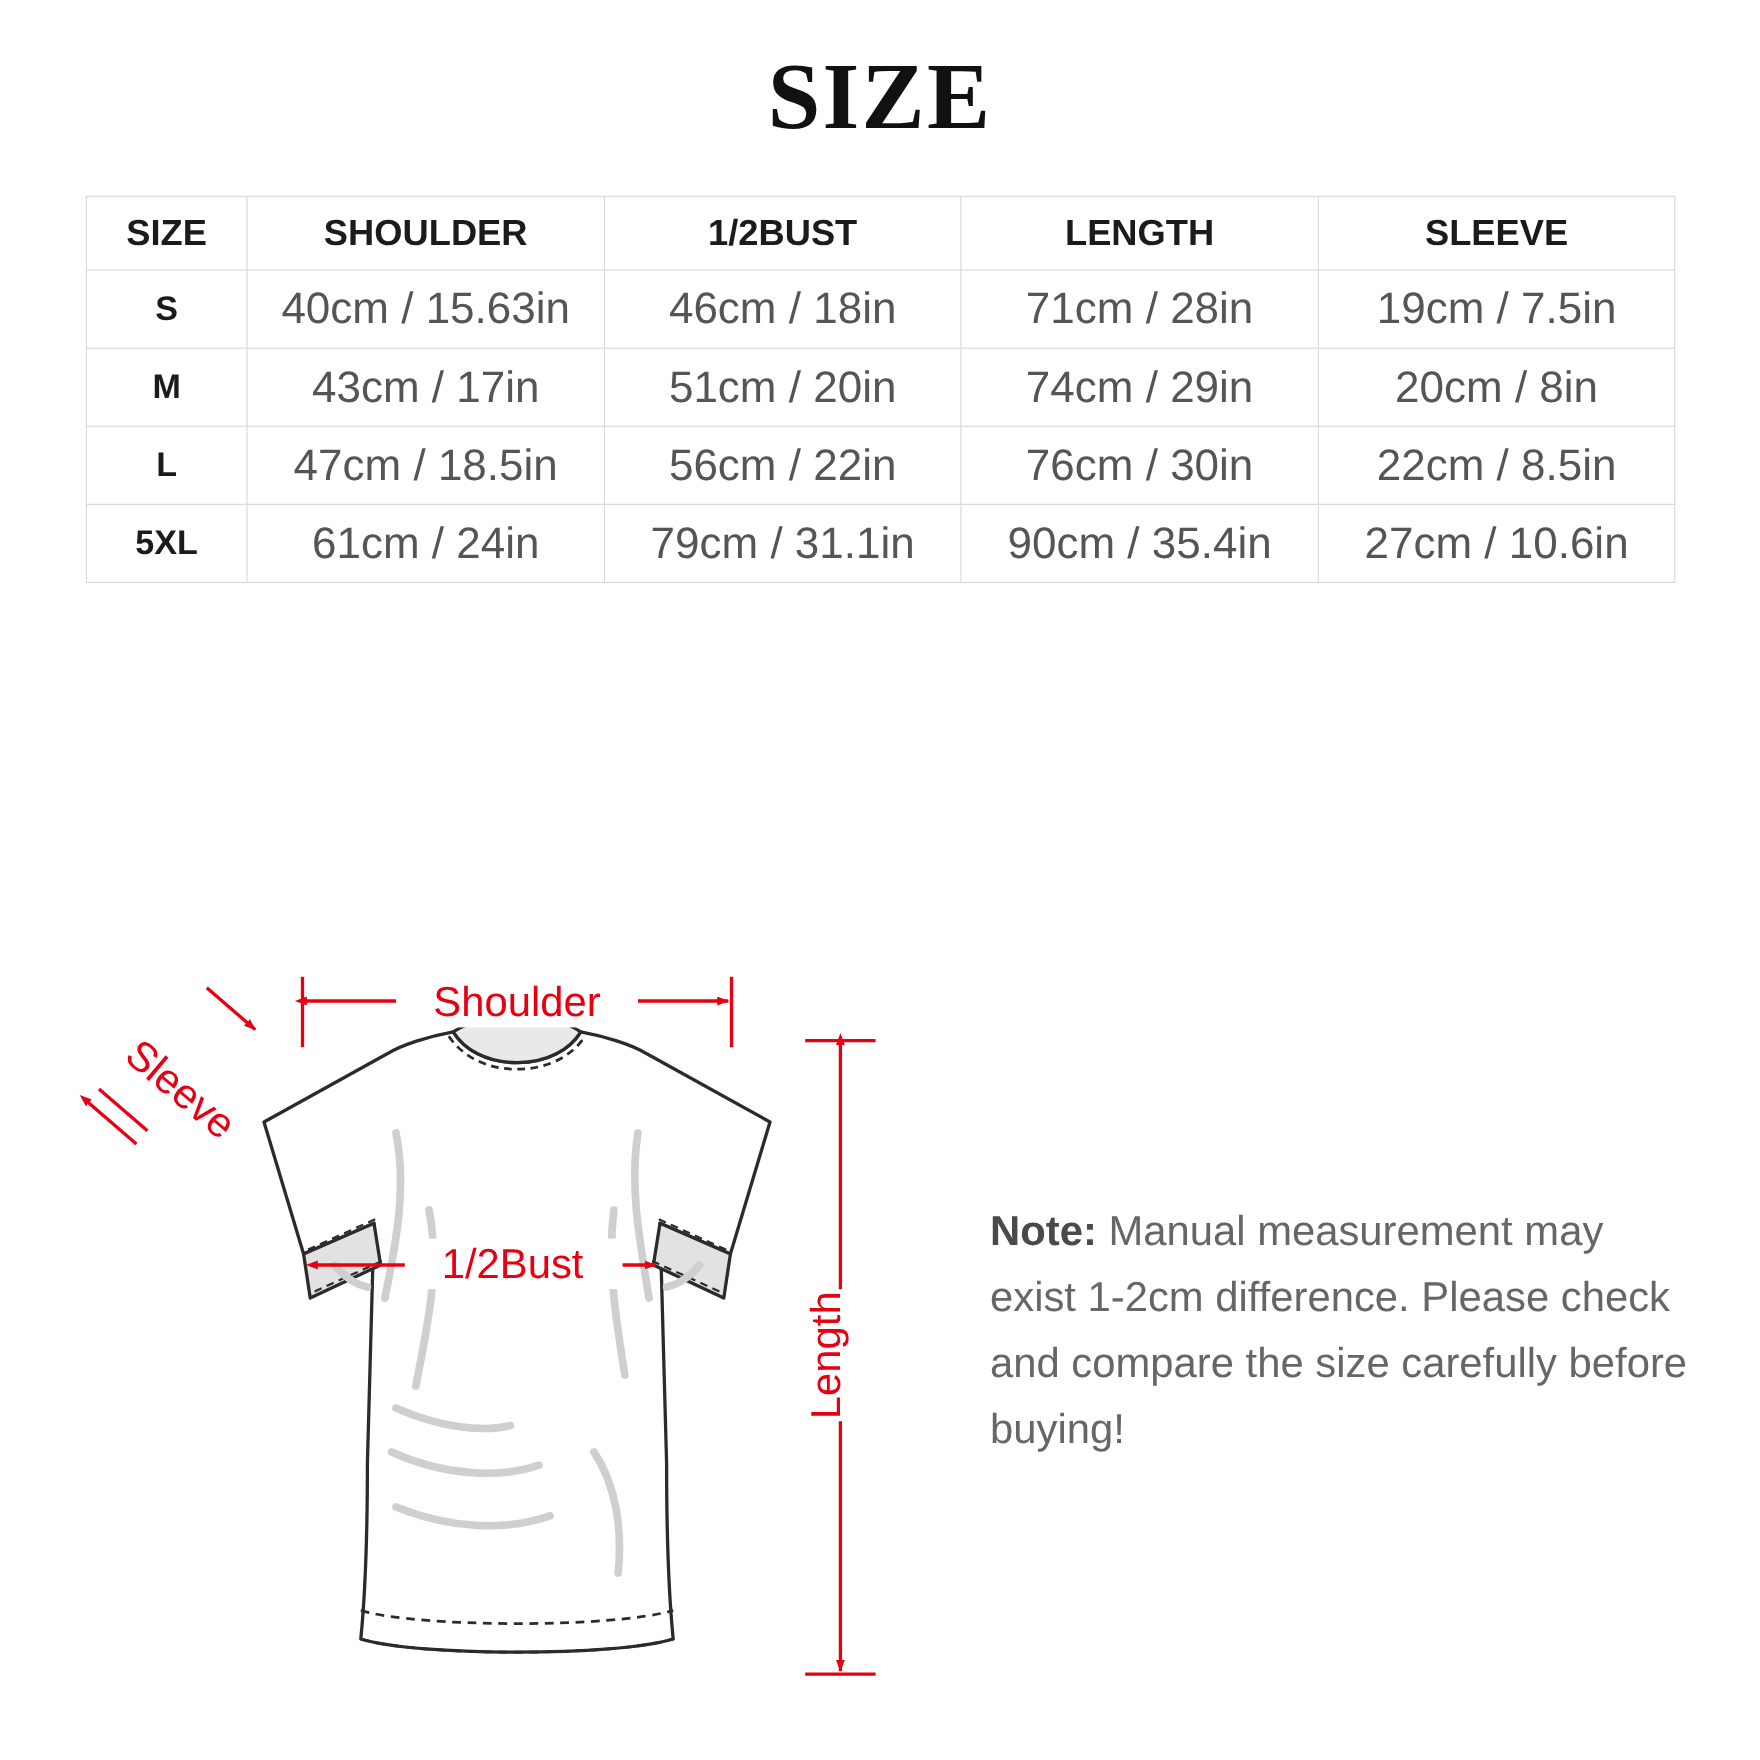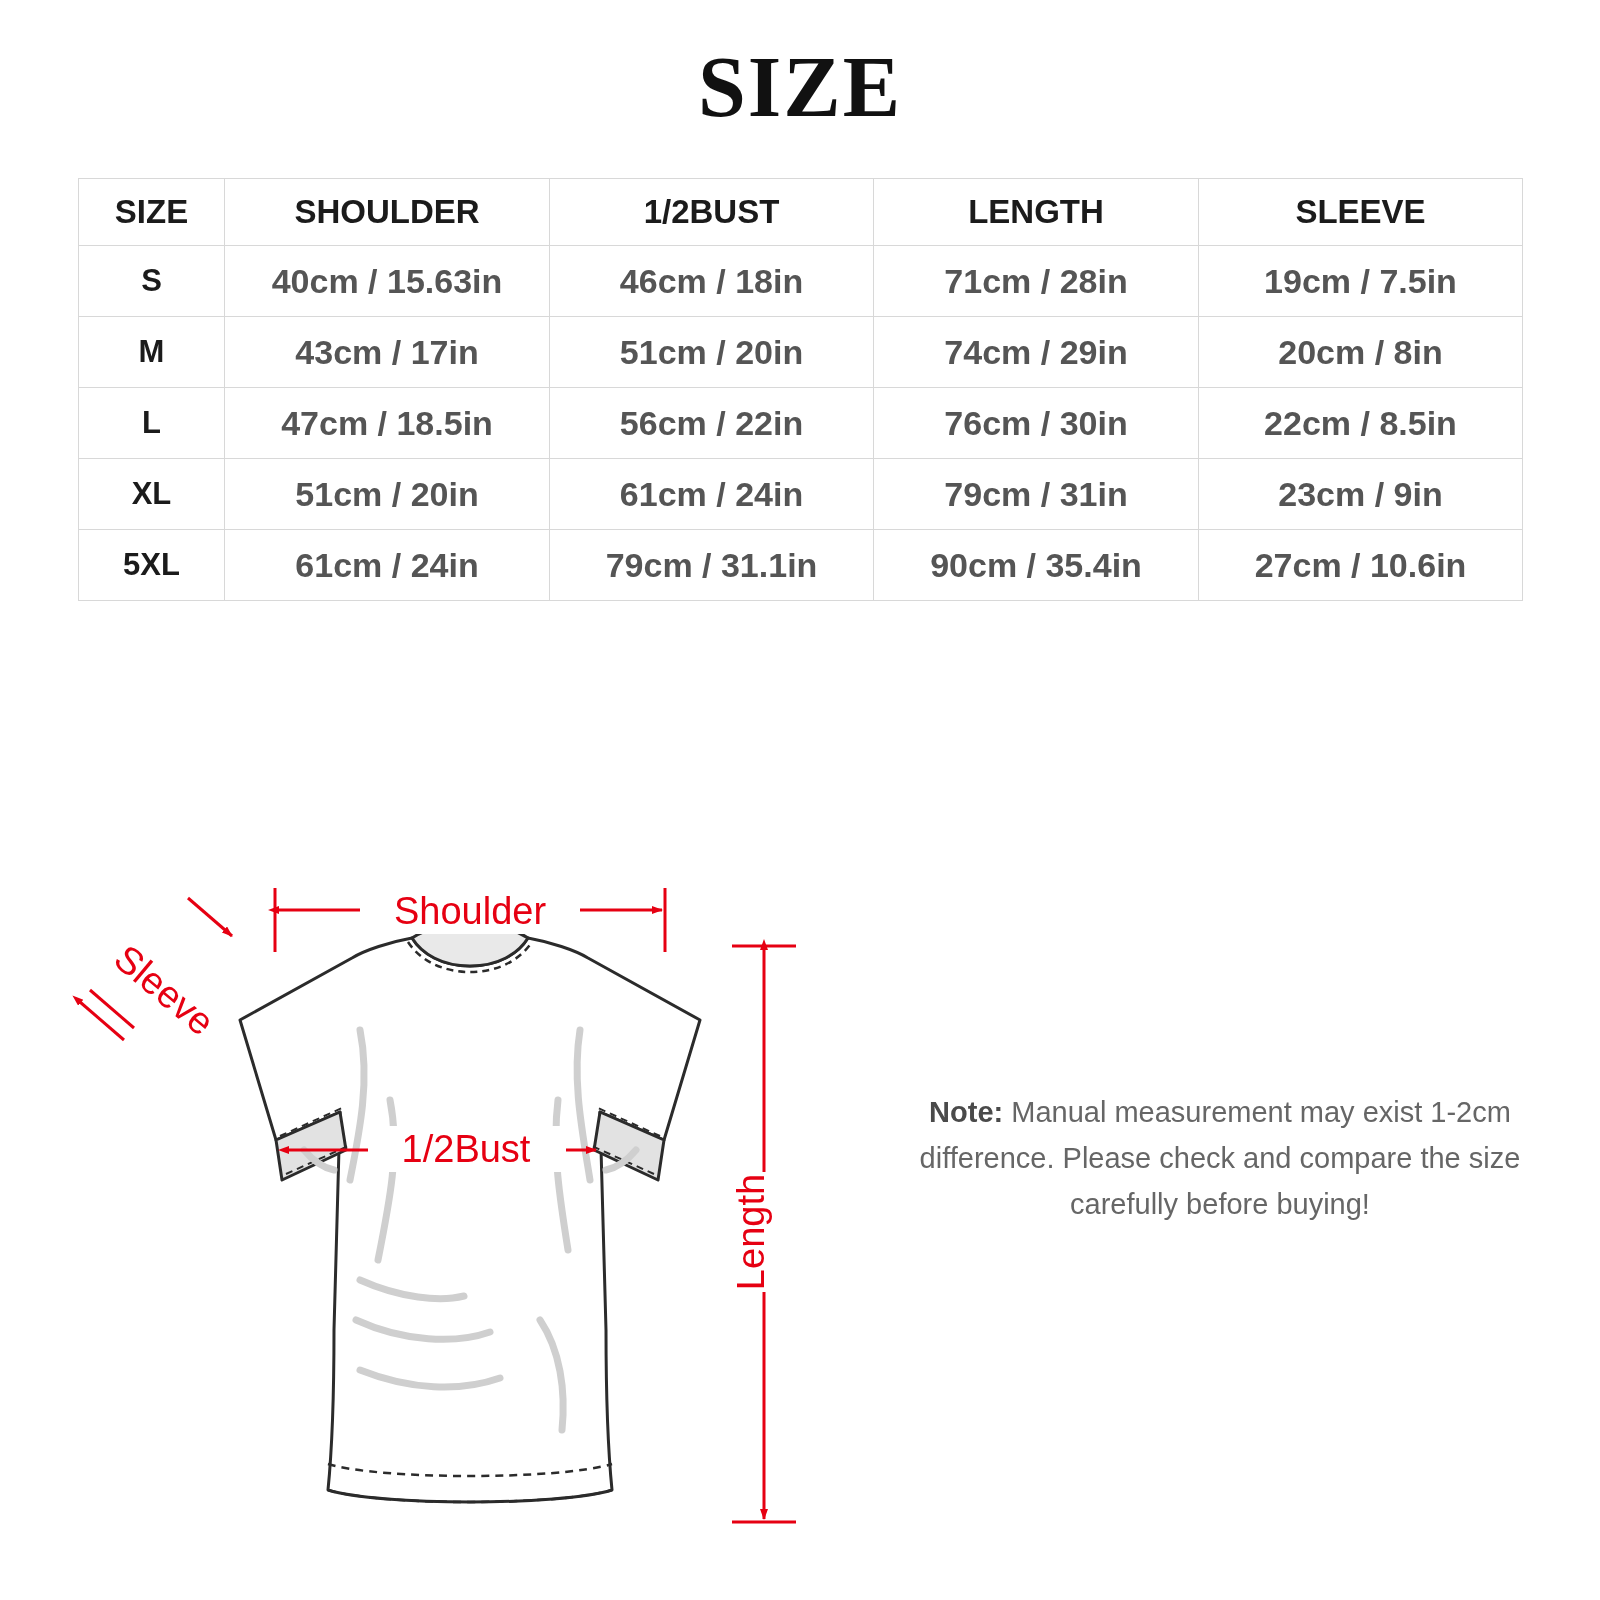--- a/index.html
+++ b/index.html
@@ -51,22 +51,22 @@
     font-weight: 700;
     color: #1b1b1b;
     height: 66px;
   }
   .size-table .size-cell {
     font-size: 31px;
     font-weight: 700;
     color: #1b1b1b;
   }
   .size-table .val-cell {
-    font-size: 34px;
-    font-weight: 700;
+    font-size: 40px;
+    font-weight: 400;
     color: #555555;
   }
   .col-size  { width: 146px; }
   .col-sh    { width: 325px; }
   .col-bust  { width: 324px; }
   .col-len   { width: 325px; }
   .col-slv   { width: 324px; }
 
   
   .diagram {
@@ -77,24 +77,23 @@
     height: 720px;
   }
   .diagram svg { display: block; }
 
   
   .note {
     position: absolute;
     top: 1090px;
     left: 900px;
     width: 640px;
-    font-size: 29px;
+    font-size: 38px;
     line-height: 1.58;
     color: #666666;
-    text-align: center;
   }
   .note b {
     color: #4a4a4a;
     font-weight: 700;
   }
 </style>
 </head>
 <body>
 
 <div class="title">SIZE</div>
@@ -130,27 +129,20 @@
       <td class="val-cell">51cm / 20in</td>
       <td class="val-cell">74cm / 29in</td>
       <td class="val-cell">20cm / 8in</td>
     </tr>
     <tr>
       <td class="size-cell">L</td>
       <td class="val-cell">47cm / 18.5in</td>
       <td class="val-cell">56cm / 22in</td>
       <td class="val-cell">76cm / 30in</td>
       <td class="val-cell">22cm / 8.5in</td>
-    </tr>
-    <tr>
-      <td class="size-cell">XL</td>
-      <td class="val-cell">51cm / 20in</td>
-      <td class="val-cell">61cm / 24in</td>
-      <td class="val-cell">79cm / 31in</td>
-      <td class="val-cell">23cm / 9in</td>
     </tr>
     <tr>
       <td class="size-cell">5XL</td>
       <td class="val-cell">61cm / 24in</td>
       <td class="val-cell">79cm / 31.1in</td>
       <td class="val-cell">90cm / 35.4in</td>
       <td class="val-cell">27cm / 10.6in</td>
     </tr>
   </tbody>
 </table>

